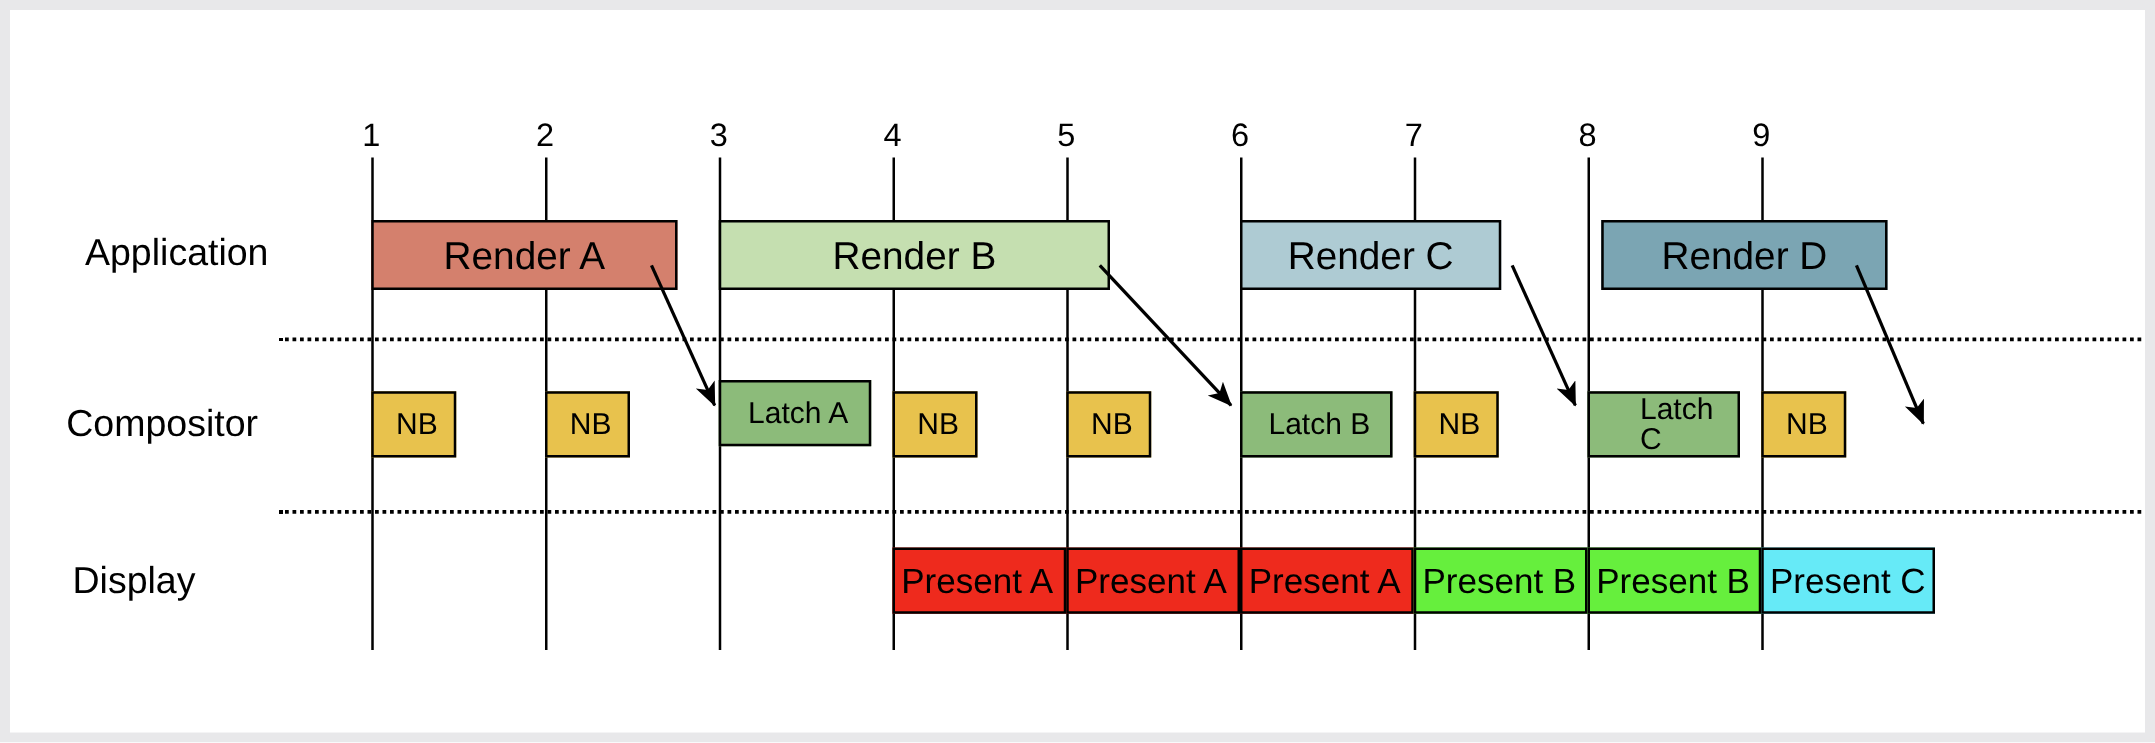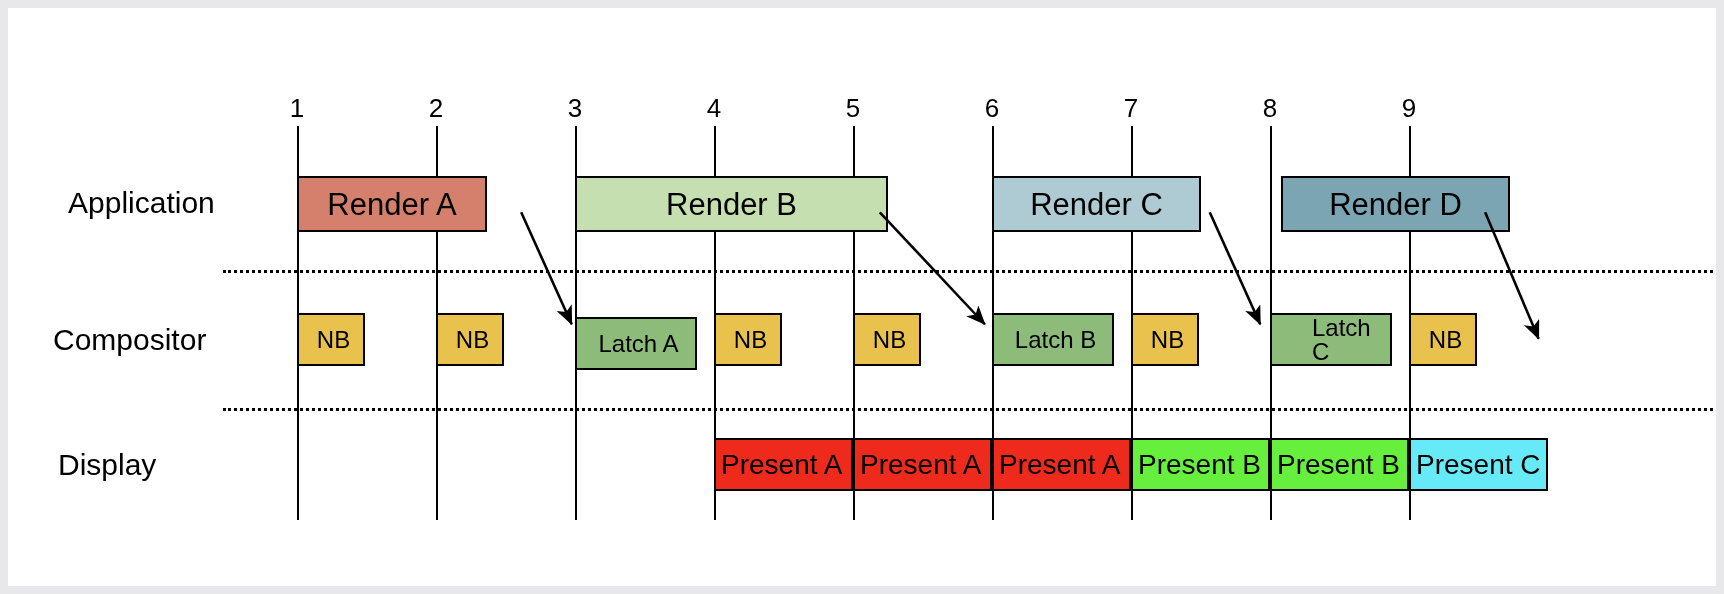--- a/index.html
+++ b/index.html
@@ -111,41 +111,41 @@
       <div class="divider" style="left: 215px; top: 400px; width: 1490px;"></div>
     </div>
 
   <div id="row-labels">
       <div class="row-label" style="left: 60px; top: 180px; width: 205px;">Application</div>
       <div class="row-label" style="left: 45px; top: 317px; width: 220px;">Compositor</div>
       <div class="row-label" style="left: 50px; top: 442px; width: 215px;">Display</div>
     </div>
 
   <div id="app-boxes">
-      <div class="box app" style="left: 289px; top: 168px; width: 190px; height: 56px; background: rgb(212, 128, 109);">
+      <div class="box app" style="left: 289px; top: 168px; width: 245px; height: 56px; background: rgb(212, 128, 109);">
         <span>Render A</span>
       </div>
       <div class="box app" style="left: 567px; top: 168px; width: 313px; height: 56px; background: rgb(197, 223, 176);">
         <span>Render B</span>
       </div>
       <div class="box app" style="left: 984px; top: 168px; width: 209px; height: 56px; background: rgb(174, 203, 211);">
         <span>Render C</span>
       </div>
       <div class="box app" style="left: 1262px; top: 168px; width: 229px; height: 56px; background: rgb(123, 165, 179); margin-left: 11px;">
         <span>Render D</span>
       </div>
     </div>
   <div id="comp-boxes">
       <div class="box comp" style="left: 289px; top: 305px; width: 68px; height: 53px; background: rgb(232, 194, 77);">
         <span>NB</span>
       </div>
       <div class="box comp" style="left: 428px; top: 305px; width: 68px; height: 53px; background: rgb(232, 194, 77);">
         <span>NB</span>
       </div>
-      <div class="box comp" style="left: 567px; top: 309px; width: 122px; height: 53px; background: rgb(140, 187, 122);">
+      <div class="box comp" style="left: 567px; top: 296px; width: 122px; height: 53px; background: rgb(140, 187, 122);">
         <span>Latch A</span>
       </div>
       <div class="box comp" style="left: 706px; top: 305px; width: 68px; height: 53px; background: rgb(232, 194, 77);">
         <span>NB</span>
       </div>
       <div class="box comp" style="left: 845px; top: 305px; width: 68px; height: 53px; background: rgb(232, 194, 77);">
         <span>NB</span>
       </div>
       <div class="box comp" style="left: 984px; top: 305px; width: 122px; height: 53px; background: rgb(140, 187, 122);">
         <span>Latch B</span>

